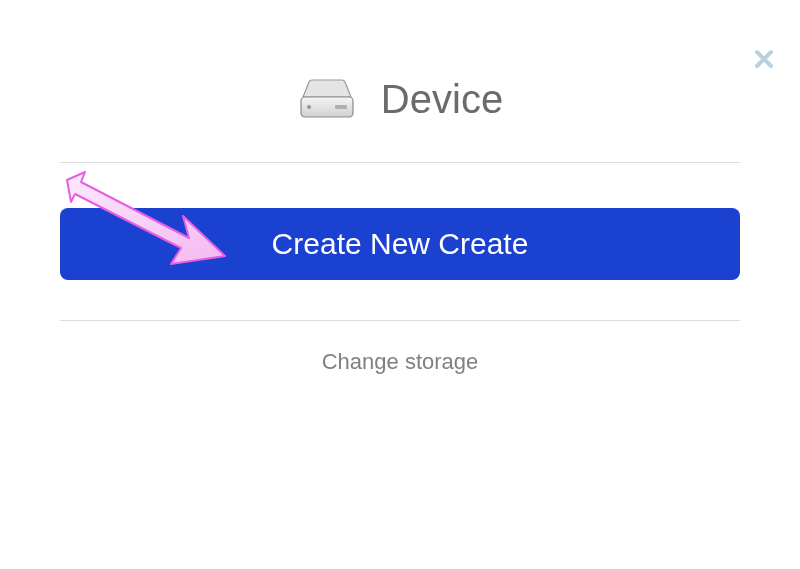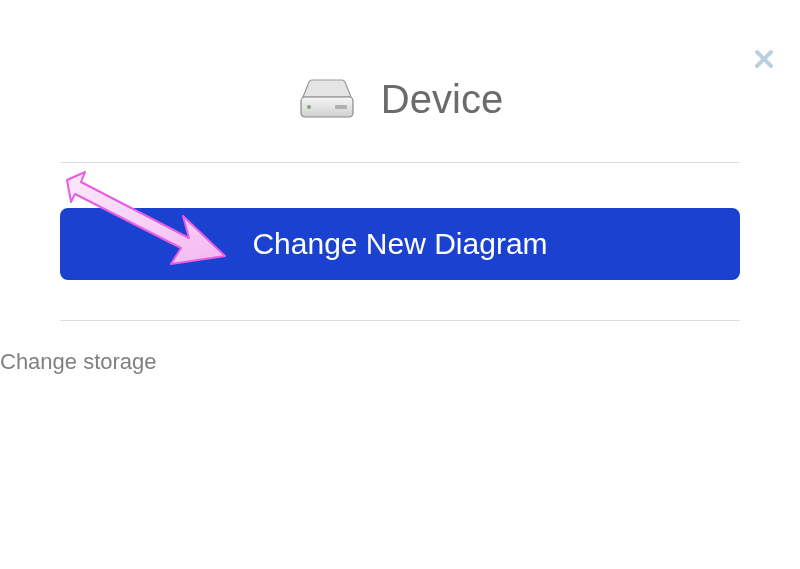--- a/index.html
+++ b/index.html
@@ -75,21 +75,21 @@
       background: #1b41d1;
       border: none;
       border-radius: 8px;
       color: #ffffff;
       font-size: 30px;
       font-weight: 400;
       cursor: pointer;
       font-family: inherit;
     }
     .footer-link {
-      text-align: left;
+      text-align: center;
       padding: 28px 0;
       font-size: 22px;
       color: #808080;
       cursor: pointer;
       font-weight: 400;
     }
     .annotation-arrow {
       position: absolute;
       top: 140px;
       left: 62px;
@@ -128,21 +128,21 @@
         <circle cx="12" cy="28" r="2" fill="#7aa87a"></circle>
         <rect x="38" y="26" width="12" height="4" rx="1" fill="#b0b0b0"></rect>
       </svg>
     </div>
     <div class="header-title">Device</div>
   </div>
 
   <div class="divider"></div>
 
   <div class="button-area">
-    <button class="primary-btn">Change New Diagram</button>
+    <button class="primary-btn">Create New Create</button>
   </div>
 
   <div class="divider"></div>
 
   <div class="footer-link">Change storage</div>
 
   <div class="annotation-arrow">
     <svg viewBox="0 0 170 100">
       <defs>
         <linearGradient id="arrowFill" x1="0" y1="0" x2="1" y2="1">

